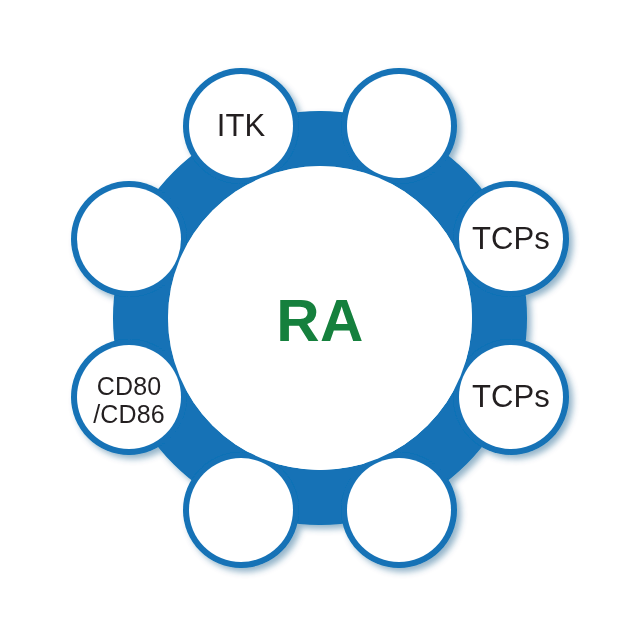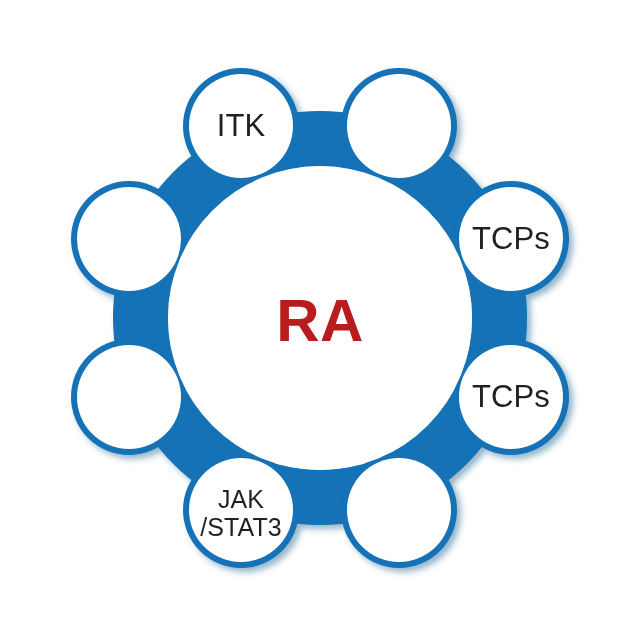--- a/index.html
+++ b/index.html
@@ -47,21 +47,21 @@
     line-height: 1.12;
   }
   #center-label {
     position: absolute;
     left: 320px;
     top: 320px;
     transform: translate(-50%, -50%);
     font-family: "Liberation Sans", sans-serif;
     font-size: 60px;
     font-weight: bold;
-    color: #b91c1c;
+    color: #15803d;
     letter-spacing: 0.5px;
     text-align: center;
     pointer-events: none;
   }
 </style>
 </head>
 <body>
 
 <div id="diagram-root">
 
@@ -101,18 +101,18 @@
       <circle cx="399" cy="510" r="52"></circle>
       <circle cx="241" cy="510" r="52"></circle>
       <circle cx="129" cy="397" r="52"></circle>
       <circle cx="129" cy="239" r="52"></circle>
     </g>
   </svg>
 
   <div class="node-label" style="left:241px; top:126px;">ITK</div>
   <div class="node-label" style="left:511px; top:239px;">TCPs</div>
   <div class="node-label" style="left:511px; top:397px;">TCPs</div>
-  <div class="node-label two-line" style="left:241px; top:513px;">JAK
-/STAT3</div>
+  <div class="node-label two-line" style="left:129px; top:400px;">CD80
+/CD86</div>
 
   <div id="center-label">RA</div>
 
 </div>
 
 </body></html>

